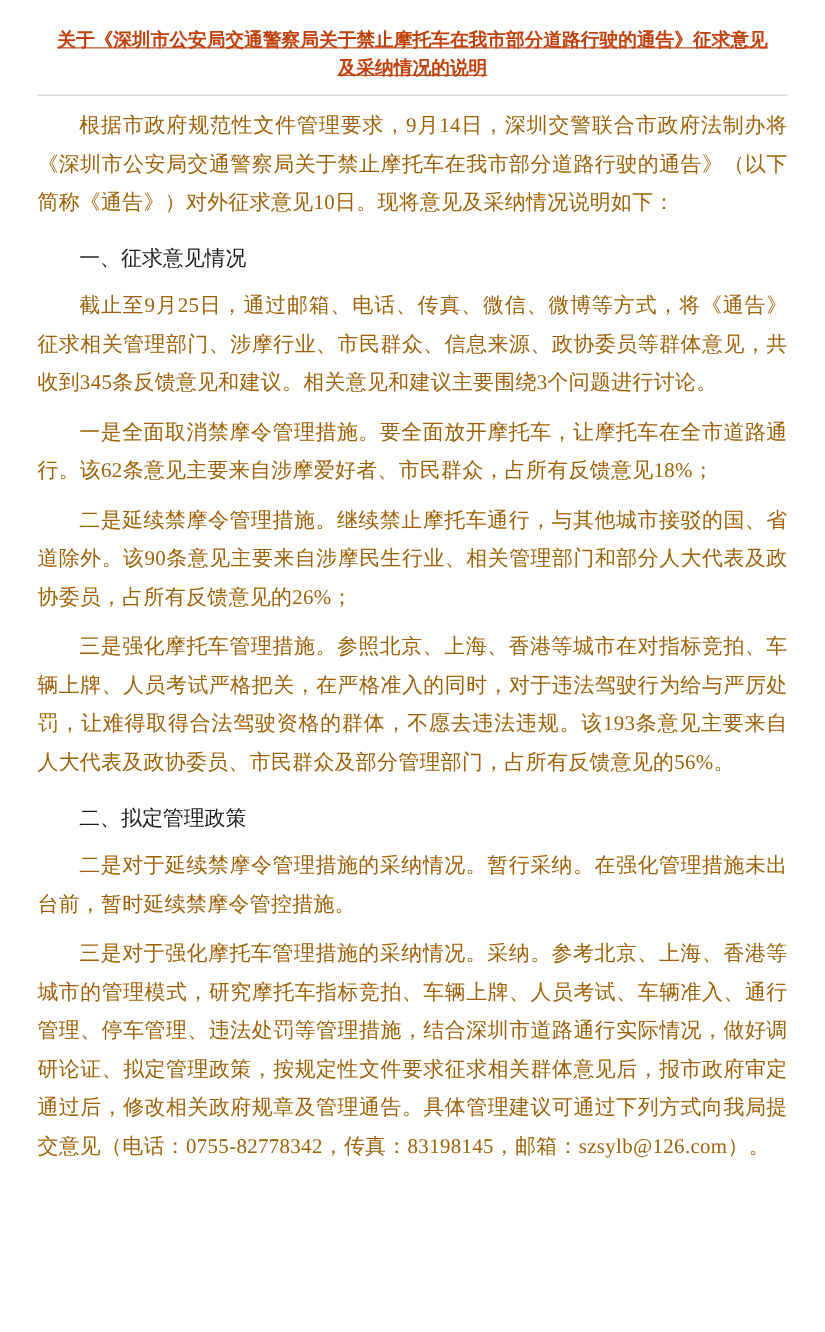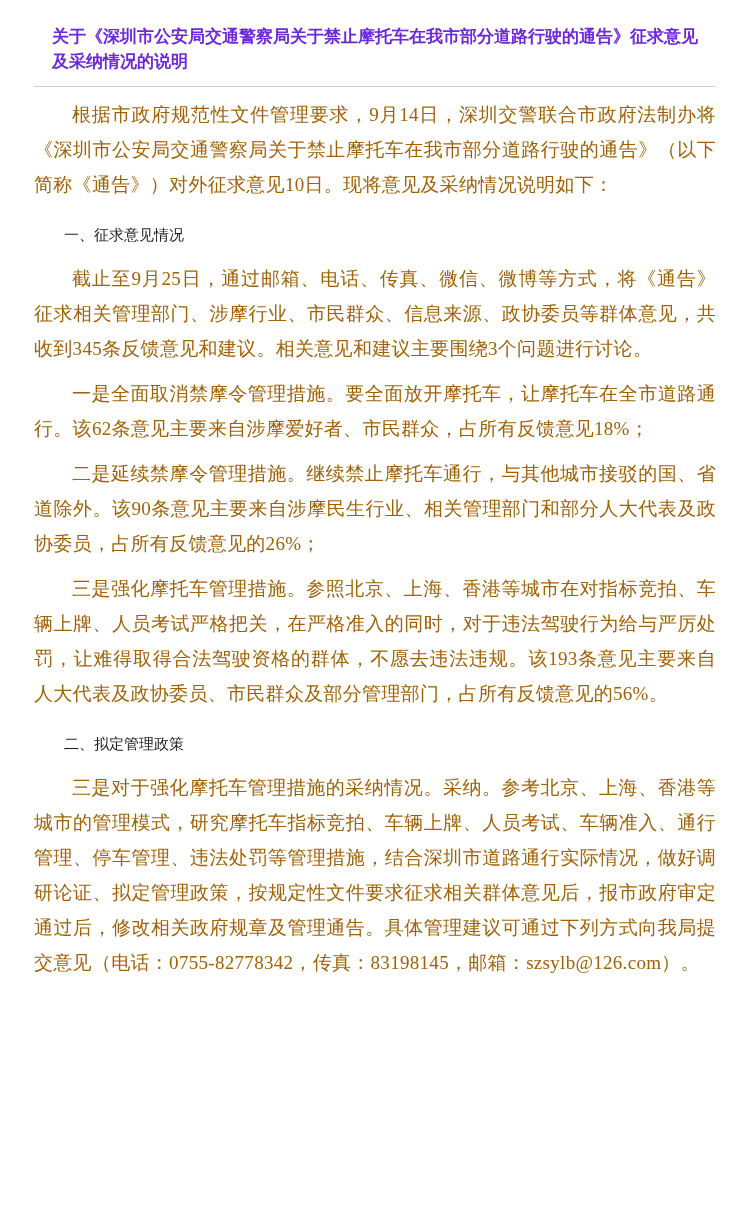--- a/index.html
+++ b/index.html
@@ -13,26 +13,28 @@
     font-family: "Liberation Serif", "DejaVu Serif", serif;
     color: #222222;
   }
   .page {
     width: 750px;
     box-sizing: border-box;
     padding: 18px 34px 20px 34px;
     position: relative;
   }
   .title {
-    color: #6d28d9;
+    color: #c2410c;
     font-family: "Liberation Sans", sans-serif;
     font-weight: bold;
     font-size: 17px;
     line-height: 25px;
+    text-align: center;
     margin: 6px 18px 0 18px;
+    text-decoration: underline;
   }
   .meta {
     margin-top: 20px;
     text-align: center;
     font-size: 13.5px;
     color: #333333;
     font-family: "Liberation Serif", serif;
     letter-spacing: 0.2px;
   }
   .meta .url {
@@ -59,21 +61,21 @@
   p.para {
     font-size: 19px;
     line-height: 35px;
     margin: 0 0 10px 0;
     text-indent: 2em;
     text-align: justify;
     letter-spacing: 0.3px;
     color: #a16207;
   }
   p.heading {
-    font-size: 15px;
+    font-size: 19px;
     line-height: 35px;
     margin: 16px 0 8px 0;
     text-indent: 2em;
     color: #1d1d1d;
   }
 </style>
 </head>
 <body>
 
 <div class="page">
@@ -91,16 +93,17 @@
 
   <p class="para">一是全面取消禁摩令管理措施。要全面放开摩托车，让摩托车在全市道路通行。该62条意见主要来自涉摩爱好者、市民群众，占所有反馈意见18%；</p>
 
   <p class="para">二是延续禁摩令管理措施。继续禁止摩托车通行，与其他城市接驳的国、省道除外。该90条意见主要来自涉摩民生行业、相关管理部门和部分人大代表及政协委员，占所有反馈意见的26%；</p>
 
   <p class="para">三是强化摩托车管理措施。参照北京、上海、香港等城市在对指标竞拍、车辆上牌、人员考试严格把关，在严格准入的同时，对于违法驾驶行为给与严厉处罚，让难得取得合法驾驶资格的群体，不愿去违法违规。该193条意见主要来自人大代表及政协委员、市民群众及部分管理部门，占所有反馈意见的56%。</p>
 
   <p class="heading">二、拟定管理政策</p>
 
 
+  <p class="para">二是对于延续禁摩令管理措施的采纳情况。暂行采纳。在强化管理措施未出台前，暂时延续禁摩令管控措施。</p>
 
   <p class="para">三是对于强化摩托车管理措施的采纳情况。采纳。参考北京、上海、香港等城市的管理模式，研究摩托车指标竞拍、车辆上牌、人员考试、车辆准入、通行管理、停车管理、违法处罚等管理措施，结合深圳市道路通行实际情况，做好调研论证、拟定管理政策，按规定性文件要求征求相关群体意见后，报市政府审定通过后，修改相关政府规章及管理通告。具体管理建议可通过下列方式向我局提交意见（电话：0755-82778342，传真：83198145，邮箱：szsylb@126.com）。</p>
 
 </div>
 
 </body></html>

